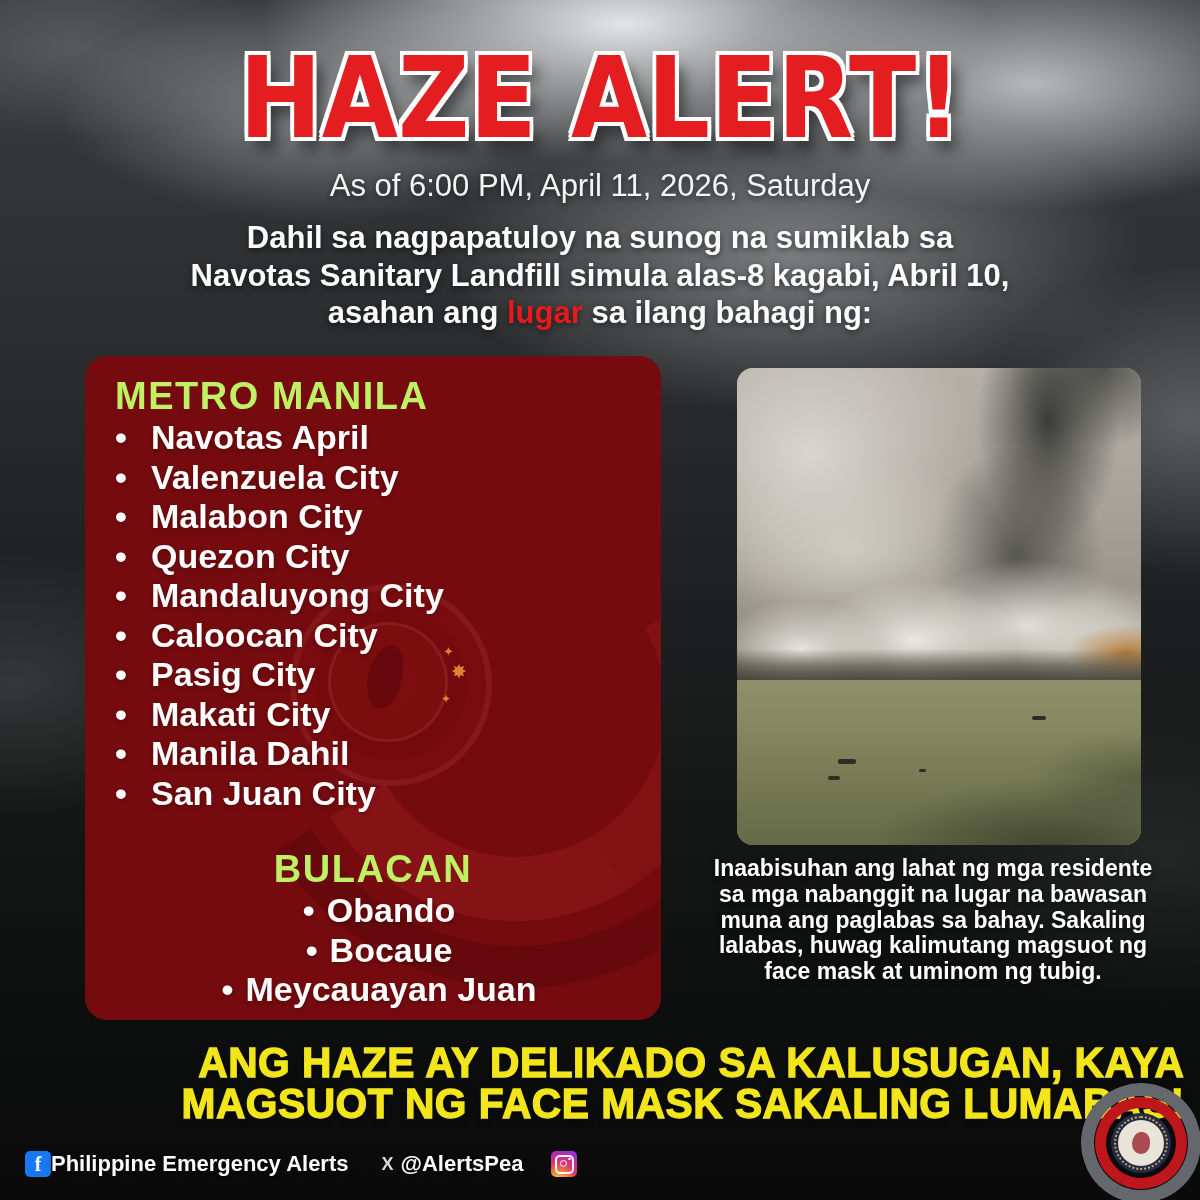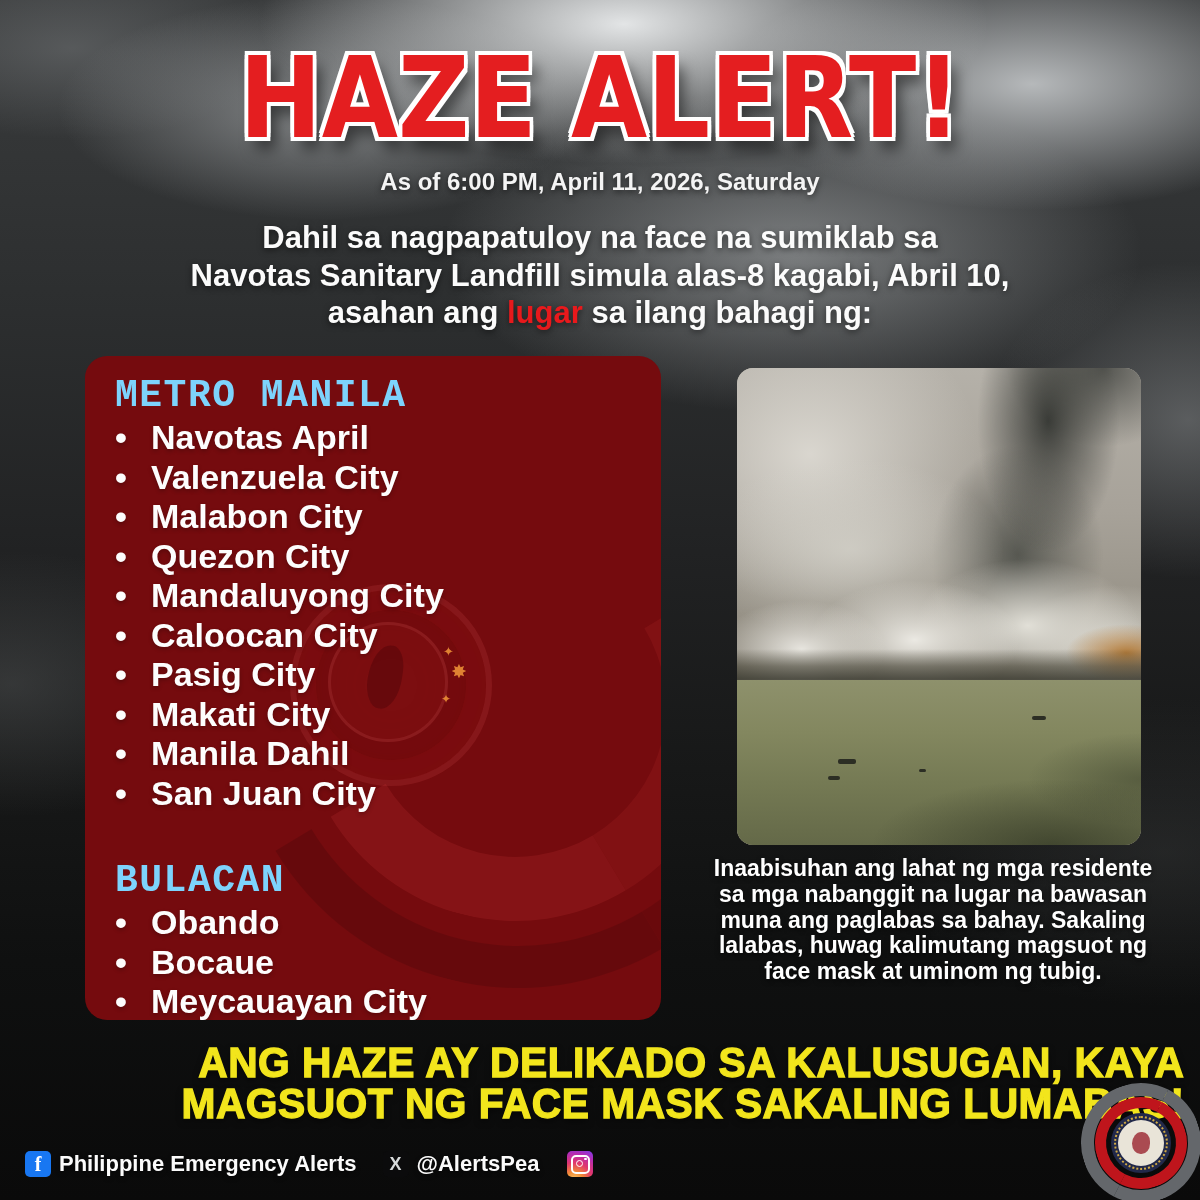--- a/index.html
+++ b/index.html
@@ -20,21 +20,21 @@
 
   
   .title{position:absolute;top:36px;left:0;right:0;text-align:center;
     font-family:"DejaVu Sans",sans-serif;font-weight:bold;font-size:112px;line-height:124px;
     color:#e41e20;letter-spacing:0px;}
   .title .squeeze{display:inline-block;transform:scaleX(0.88);
     text-shadow:
       -4px -4px 0 #fff,0 -4px 0 #fff,4px -4px 0 #fff,-4px 0 0 #fff,4px 0 0 #fff,
       -4px 4px 0 #fff,0 4px 0 #fff,4px 4px 0 #fff,9px 12px 16px rgba(0,0,0,0.55);}
   .timestamp{position:absolute;top:168px;left:0;right:0;text-align:center;
-    font-size:24px;font-weight:bold;color:#f4f4f4;text-shadow:0 2px 6px rgba(0,0,0,0.6);}
+    font-size:31px;font-weight:normal;color:#f4f4f4;text-shadow:0 2px 6px rgba(0,0,0,0.6);}
   .intro{position:absolute;top:219px;left:40px;width:1120px;text-align:center;
     font-size:31px;line-height:37.5px;font-weight:bold;color:#fbfbfb;
     text-shadow:0 2px 6px rgba(0,0,0,0.55);}
   .intro .hl{color:#e8191c;}
 
   
   .panel{position:absolute;left:85px;top:356px;width:576px;height:664px;
     background:#750b0e;border-radius:22px;overflow:hidden;
     padding:20px 30px;box-sizing:border-box;}
   .wm-seal{position:absolute;left:205px;top:228px;width:190px;height:190px;border-radius:50%;
@@ -45,23 +45,23 @@
   .wm-map{position:absolute;left:72px;top:55px;width:34px;height:64px;
     background:rgba(86,6,9,0.55);border-radius:60% 40% 55% 45%;transform:rotate(8deg);}
   .wm-star{position:absolute;color:rgba(242,152,58,0.85);font-size:15px;line-height:15px;}
   .wm-swoosh{position:absolute;left:215px;top:135px;width:430px;height:430px;border-radius:50%;
     border:64px solid transparent;border-bottom-color:rgba(255,80,80,0.12);
     border-right-color:rgba(255,80,80,0.09);transform:rotate(14deg);box-sizing:border-box;}
   .wm-swoosh2{position:absolute;left:150px;top:66px;width:566px;height:566px;border-radius:50%;
     border:42px solid transparent;border-bottom-color:rgba(0,0,0,0.12);
     border-right-color:rgba(0,0,0,0.10);transform:rotate(14deg);box-sizing:border-box;}
   .regions{position:relative;}
-  .region + .region{margin-top:48px;}
-  .region-title{font-size:38px;line-height:40px;font-weight:bold;color:#7dd3fc;
-    letter-spacing:1.5px;margin-bottom:2px;font-family:Liberation Mono, monospace;}
+  .region + .region{margin-top:36px;text-align:center;}
+  .region-title{font-size:38px;line-height:40px;font-weight:bold;color:#bef264;
+    letter-spacing:1.5px;margin-bottom:2px;}
   .city{font-size:34px;line-height:39.5px;font-weight:bold;color:#fdfdfd;
     text-shadow:0 2px 4px rgba(0,0,0,0.25);}
   .city .blt{display:inline-block;width:36px;}
 
   
   .photo{position:absolute;left:737px;top:368px;width:404px;height:477px;border-radius:16px;
     overflow:hidden;background:#9a958c;}
   .ph{position:absolute;}
   .ph-sky{inset:0;background:
       radial-gradient(ellipse 60% 45% at 18% 18%, rgba(222,219,212,0.9), rgba(222,219,212,0) 70%),
@@ -94,21 +94,21 @@
 
   
   .warning{position:absolute;top:1042px;left:0;right:0;text-align:right;
     font-size:42px;line-height:41px;font-weight:bold;color:#f2e51c;
     -webkit-text-stroke:1.3px #f2e51c;letter-spacing:0.5px;
     text-shadow:0 3px 8px rgba(0,0,0,0.6);}
   .warning .squeeze{display:inline-block;transform:scaleX(0.97);}
 
   
   .footer{position:absolute;left:25px;top:1146px;height:36px;display:flex;align-items:center;}
-  .footer .label{font-size:22px;font-weight:bold;color:#fbfbfb;margin-left:8px;
+  .footer .label{font-size:22px;font-weight:bold;color:#fbfbfb;
     text-shadow:0 2px 4px rgba(0,0,0,0.5);}
   .sicon{width:26px;height:26px;border-radius:5px;display:flex;align-items:center;
     justify-content:center;flex:0 0 auto;}
   .fb{background:#1877f2;color:#fff;font-weight:bold;font-size:20px;
     font-family:"Liberation Serif",serif;}
   .xx{background:#0b0b0c;color:#d7dadb;font-weight:bold;font-size:18px;margin-left:26px;}
   .ig{background:radial-gradient(circle at 28% 115%, #fdd36e 0%, #f28a36 26%, #e0366e 52%, #b42bb3 78%, #7a3ef0 100%);
     margin-left:28px;position:relative;}
   .ig-frame{width:15px;height:15px;border:2px solid #fff;border-radius:5px;position:relative;}
   .ig-lens{position:absolute;left:3.5px;top:3.5px;width:5px;height:5px;border:1.5px solid #fff;border-radius:50%;}
@@ -130,21 +130,21 @@
 </head>
 <body>
 
 <div class="canvas">
 
   <div class="title">
     <span class="squeeze">HAZE ALERT!</span>
   </div>
   <div class="timestamp">As of 6:00 PM, April 11, 2026, Saturday</div>
   <div class="intro">
-    <span>Dahil sa nagpapatuloy na face na sumiklab sa</span><br>
+    <span>Dahil sa nagpapatuloy na sunog na sumiklab sa</span><br>
     <span>Navotas Sanitary Landfill simula alas-8 kagabi, Abril 10,</span><br>
     <span>asahan ang </span><span class="hl">lugar</span><span> sa ilang bahagi ng:</span>
   </div>
 
   <div class="panel">
     <div class="wm-seal">
       <div class="wm-inner"></div>
       <div class="wm-map"></div>
     </div>
     <div class="wm-star" style="left:358px;top:288px;font-size:13px;">✦</div>
@@ -163,21 +163,21 @@
           <div class="city"><span class="blt">•</span><span>Caloocan City</span></div>
           <div class="city"><span class="blt">•</span><span>Pasig City</span></div>
           <div class="city"><span class="blt">•</span><span>Makati City</span></div>
           <div class="city"><span class="blt">•</span><span>Manila Dahil</span></div>
           <div class="city"><span class="blt">•</span><span>San Juan City</span></div>
         </div>
         <div class="region">
           <div class="region-title">BULACAN</div>
           <div class="city"><span class="blt">•</span><span>Obando</span></div>
           <div class="city"><span class="blt">•</span><span>Bocaue</span></div>
-          <div class="city"><span class="blt">•</span><span>Meycauayan City</span></div>
+          <div class="city"><span class="blt">•</span><span>Meycauayan Juan</span></div>
         </div>
       </div>
   </div>
 
   <div class="photo">
     <div class="ph ph-sky"></div>
     <div class="ph ph-dark"></div>
     <div class="ph ph-white"></div>
     <div class="ph ph-land"></div>
     <div class="ph ph-shore"></div>

